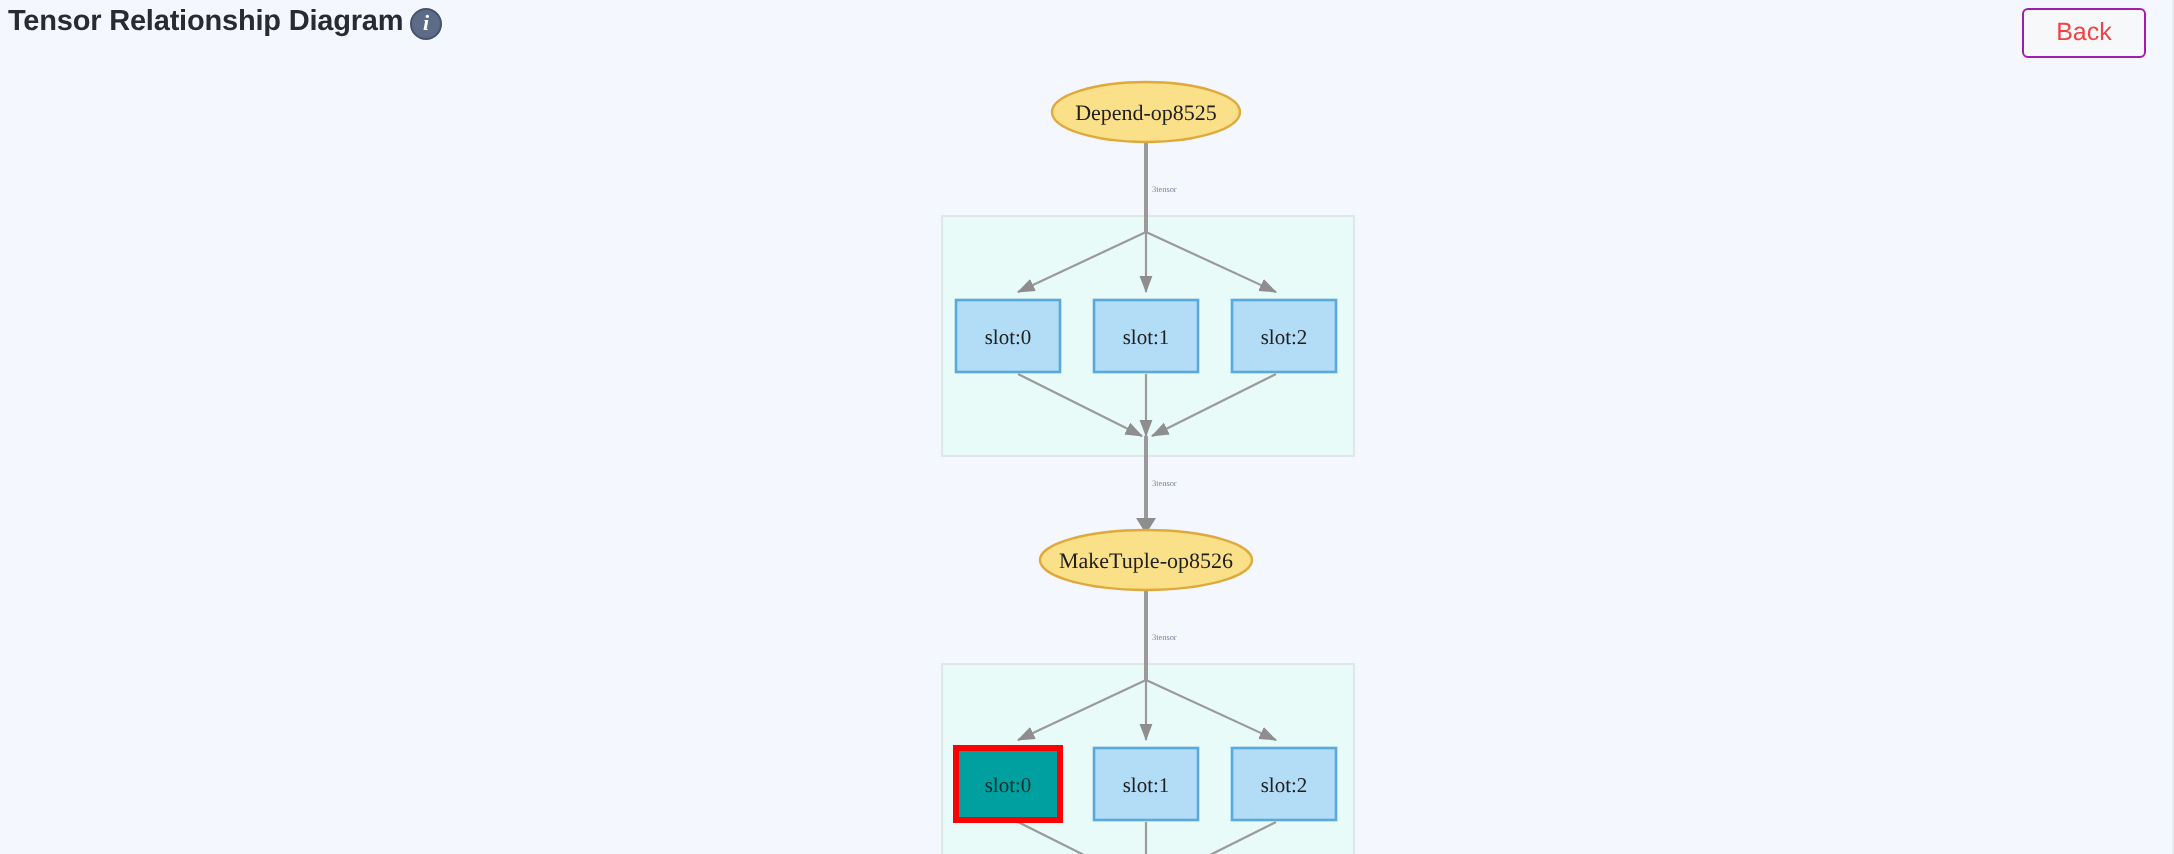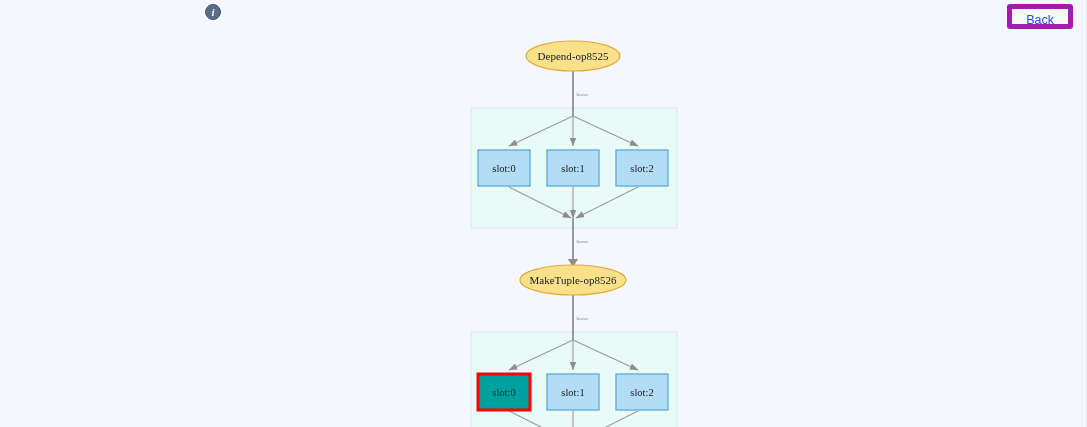--- a/index.html
+++ b/index.html
@@ -67,23 +67,23 @@
     right: 14px;
     top: 4px;
     display: flex;
     gap: 10px;
   }
   .nav-btn {
     min-width: 62px;
     height: 25px;
     padding: 0 14px;
     background: #f7f8fa;
-    border: 5px solid #a21caf;
+    border: 1px solid #a21caf;
     border-radius: 3px;
-    color: #1d4ed8;
+    color: #ef4444;
     font-size: 12.5px;
     line-height: 23px;
     text-align: center;
     box-sizing: border-box;
     cursor: default;
     white-space: nowrap;
   }
 
   
   .canvas {
@@ -121,20 +121,21 @@
     font-size: 4.2px;
     fill: #7a8296;
   }
 </style>
 </head>
 <body>
 
 <div id="app">
 
   <div class="header">
+    <div class="page-title">Tensor Relationship Diagram</div>
     <div class="info-icon">i</div>
 
     <div class="nav-buttons">
       <div class="nav-btn">Back</div>
     </div>
   </div>
 
   <div class="canvas">
     <svg width="1087" height="399" viewBox="0 0 1087 399" xmlns="http://www.w3.org/2000/svg">
       <defs>

